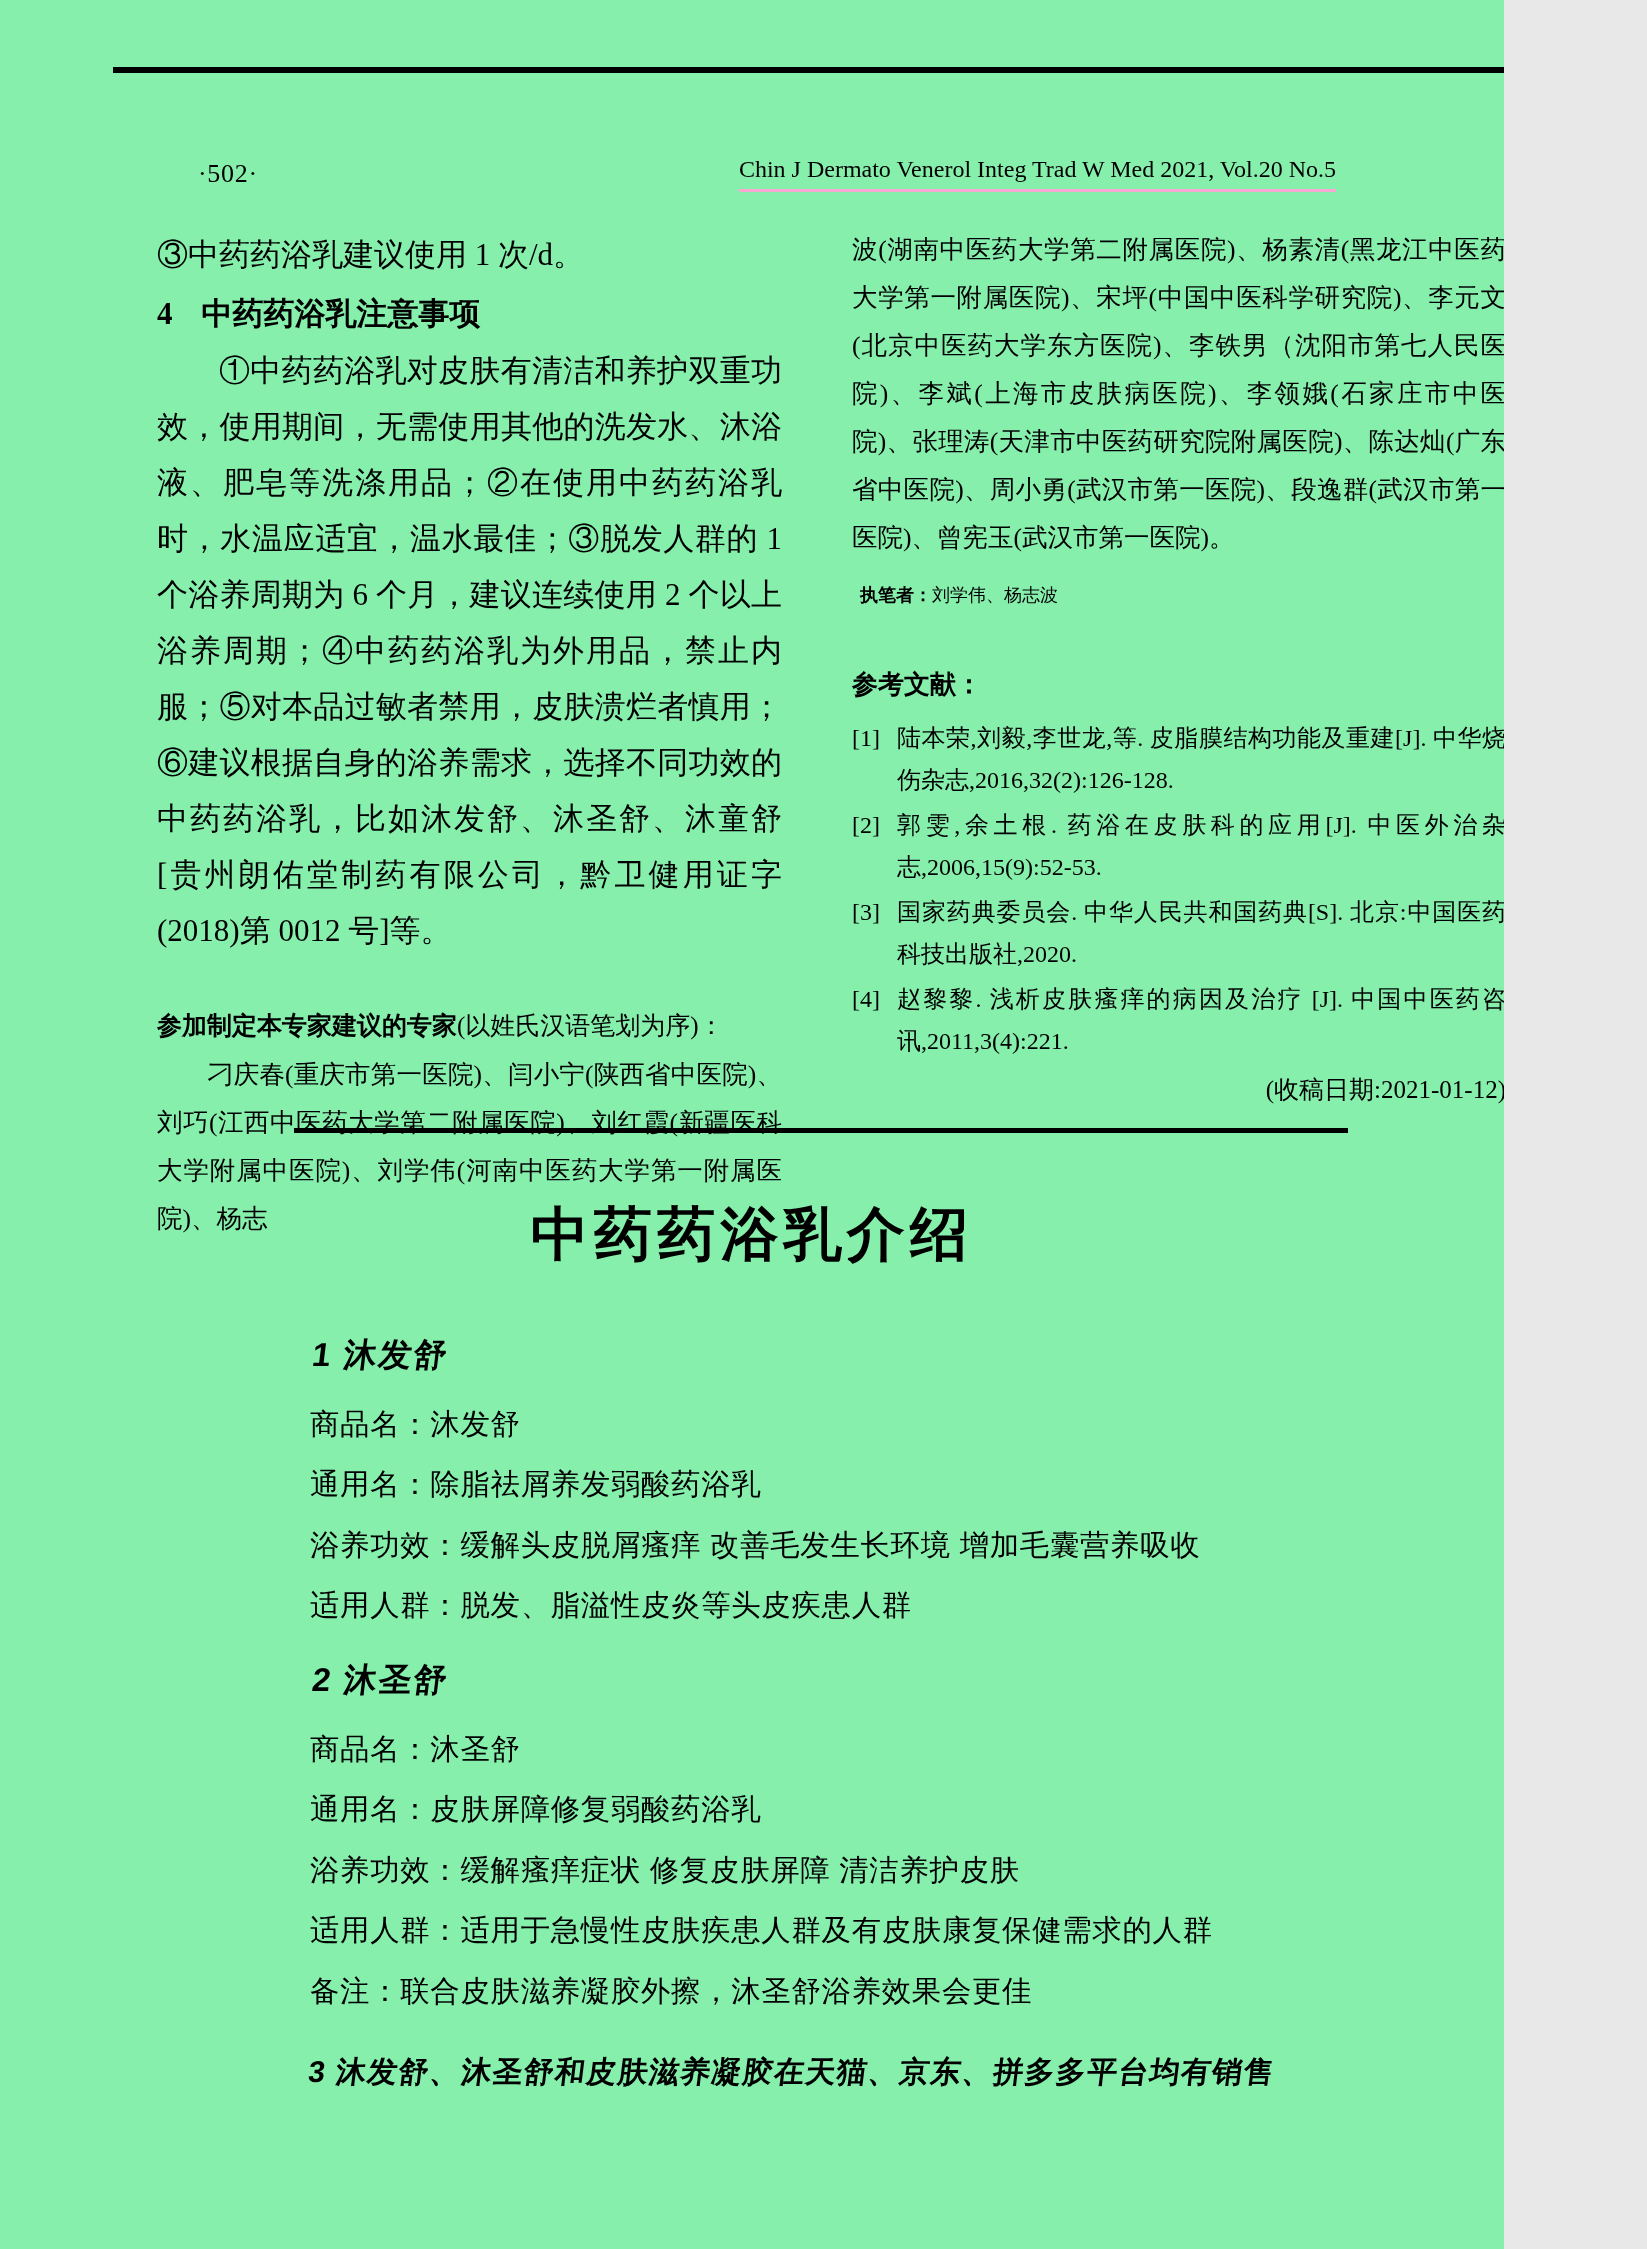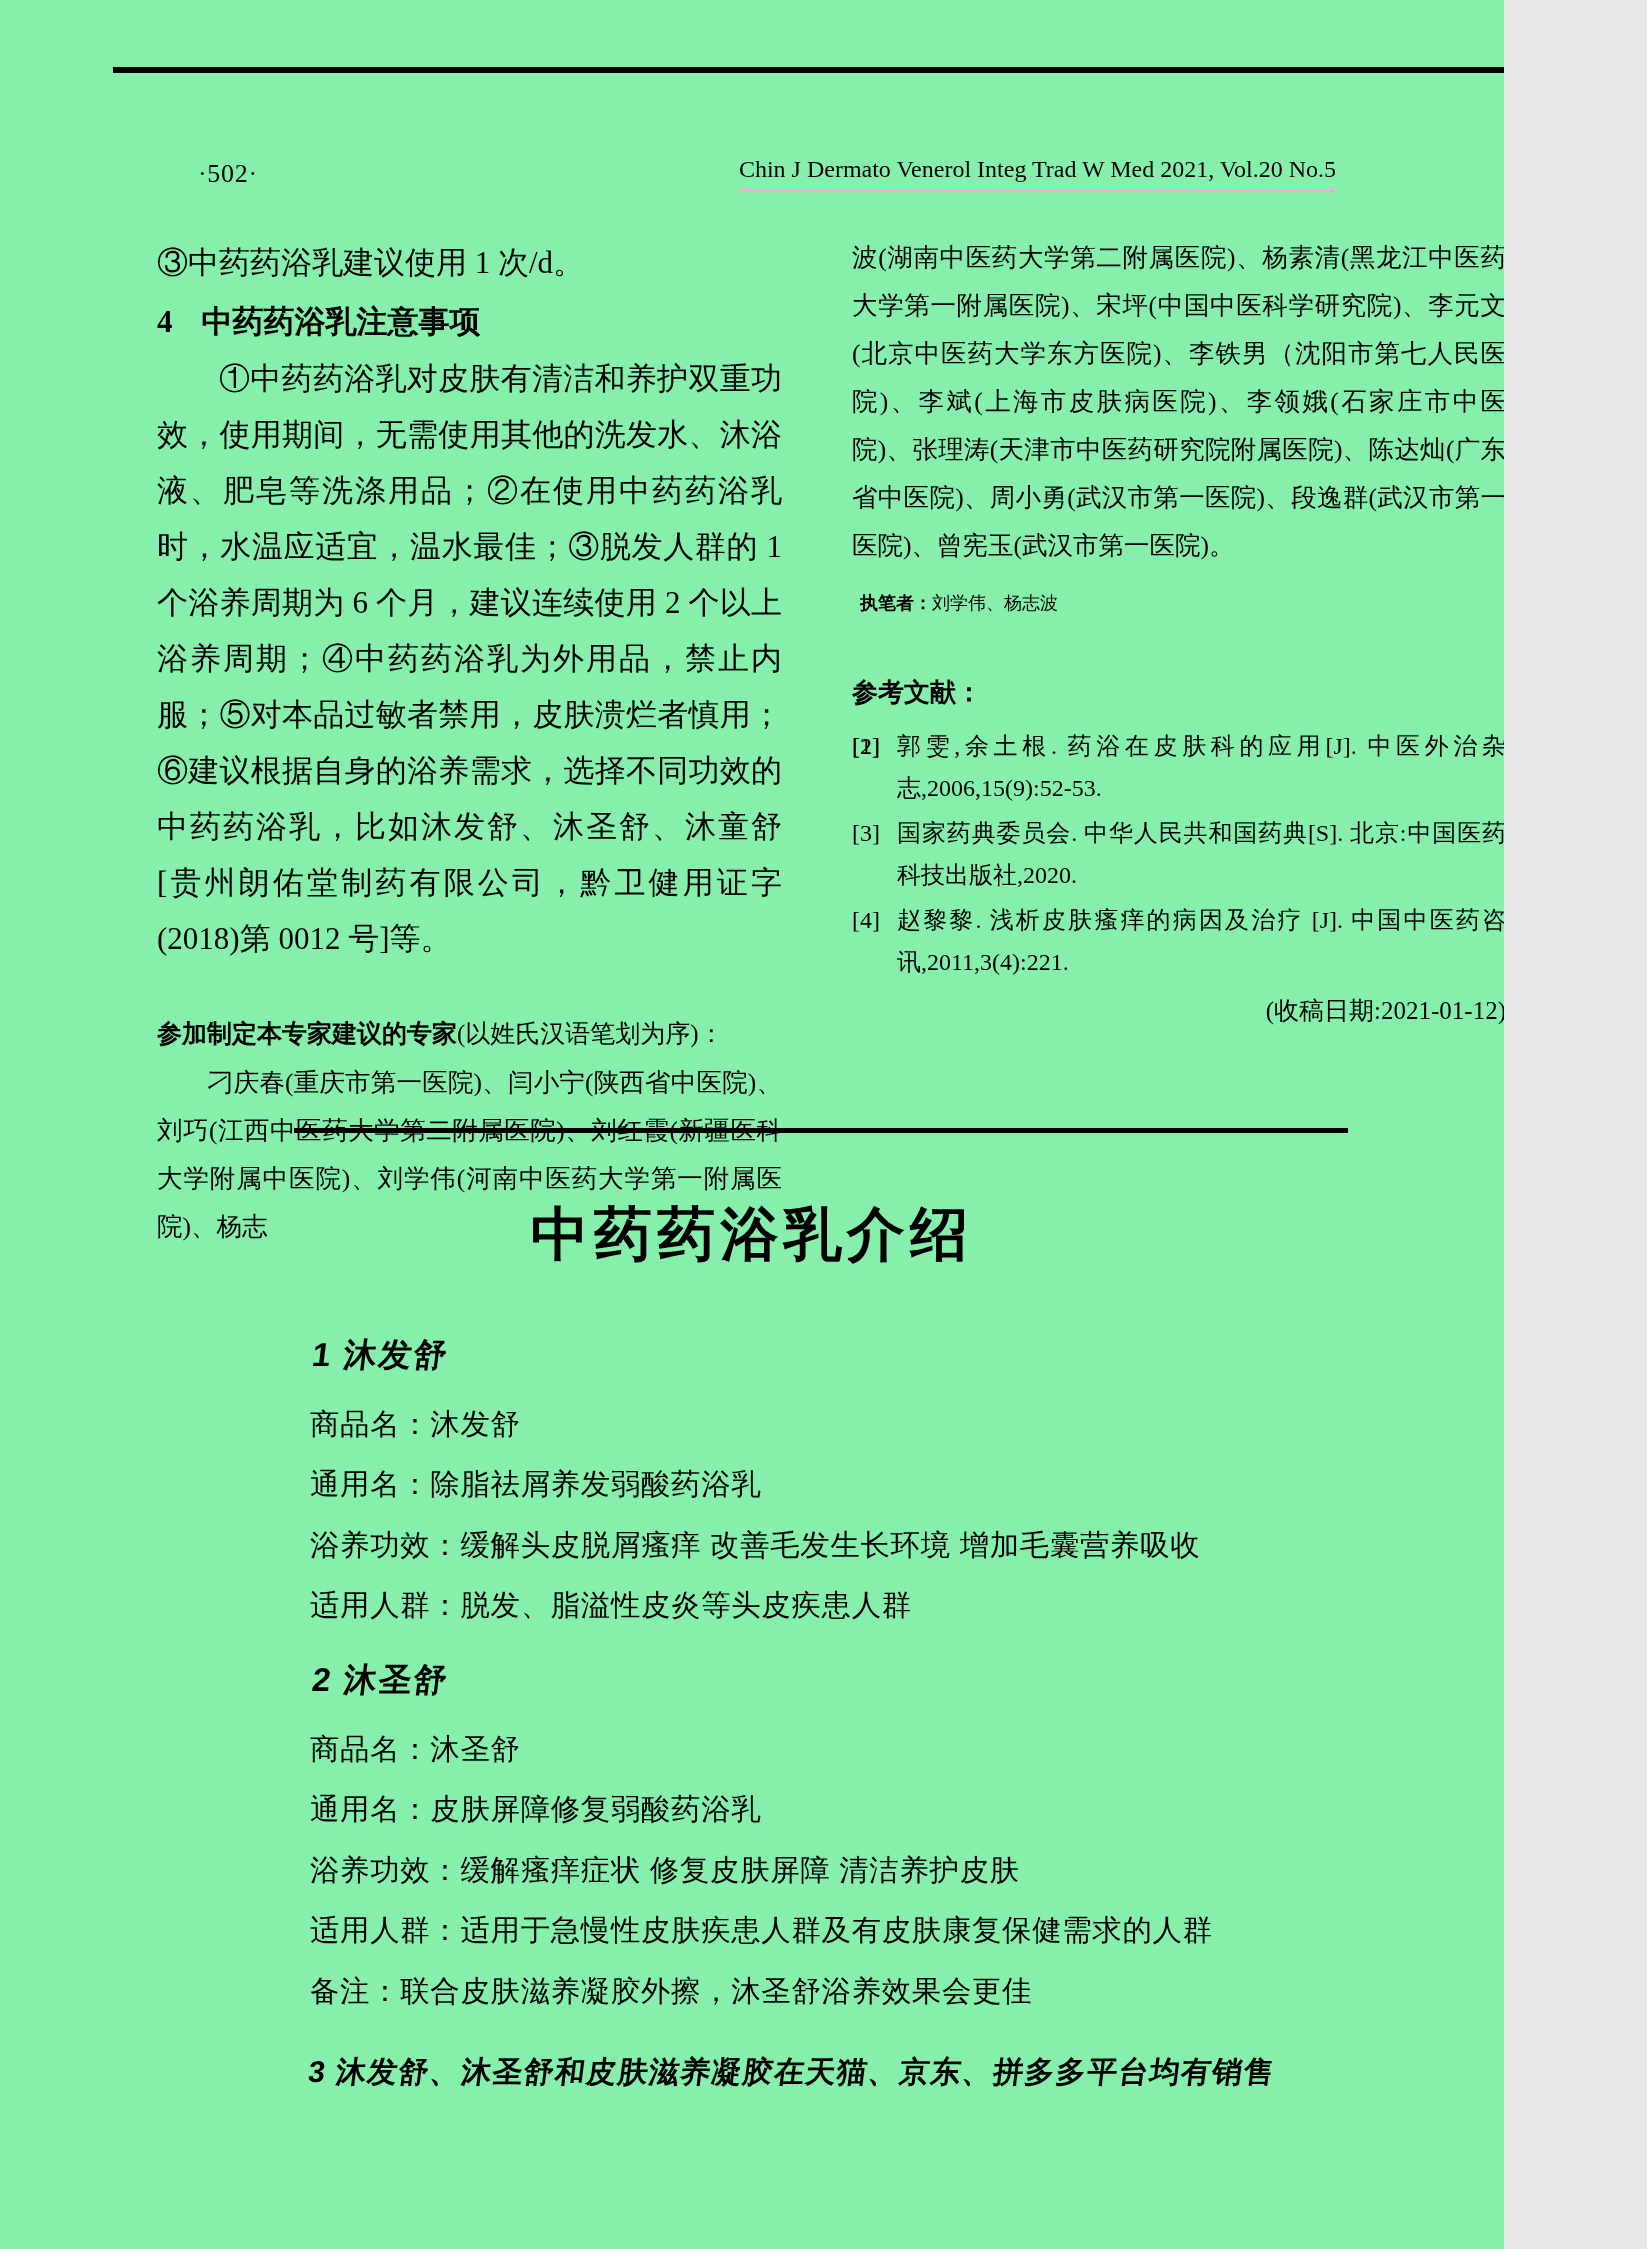--- a/index.html
+++ b/index.html
@@ -12,21 +12,21 @@
     color:#000;
     text-decoration:underline;
   }
   .top-rule { position:absolute; left:113px; top:67px; width:1394px; height:5.9px; background:#000; }
   .page-number { position:absolute; left:198px; top:159px; font-size:26px; letter-spacing:0.7px; }
   .journal-cite {
     position:absolute; right:168px; top:156px;
     font-size:24px; border-bottom:3px solid #f9a8d4; padding-bottom:5.9px;
   }
 
-  .columns { position:absolute; left:157px; top:234px; width:1349px; display:flex;justify-content:space-between; }
+  .columns { position:absolute; left:157px; top:226px; width:1349px; display:flex;justify-content:space-between; }
   .col-left  { width:625px; }
   .col-right { width:654px; margin-left:70px; }
 
   .cont-line { margin:0; font-size:31px; line-height:58px; }
   .sec4-heading { margin:0; font-size:31px; line-height:59px; font-weight:bold; }
   .sec4-heading .h-num { margin-right:29px; }
   .notes { margin:0; font-size:31px; line-height:56px; text-indent:62px; text-align:justify; }
 
   .experts-head { margin:42px 0 0 0; font-size:25px; line-height:50px; }
   .experts-head .bold { font-weight:bold; }
@@ -84,21 +84,21 @@
       <p class="notes">①中药药浴乳对皮肤有清洁和养护双重功效，使用期间，无需使用其他的洗发水、沐浴液、肥皂等洗涤用品；②在使用中药药浴乳时，水温应适宜，温水最佳；③脱发人群的 1 个浴养周期为 6 个月，建议连续使用 2 个以上浴养周期；④中药药浴乳为外用品，禁止内服；⑤对本品过敏者禁用，皮肤溃烂者慎用；⑥建议根据自身的浴养需求，选择不同功效的中药药浴乳，比如沐发舒、沐圣舒、沐童舒[贵州朗佑堂制药有限公司，黔卫健用证字(2018)第 0012 号]等。</p>
       <p class="experts-head"><span class="bold">参加制定本专家建议的专家</span><span>(以姓氏汉语笔划为序)：</span></p>
       <p class="experts">刁庆春(重庆市第一医院)、闫小宁(陕西省中医院)、刘巧(江西中医药大学第二附属医院)、刘红霞(新疆医科大学附属中医院)、刘学伟(河南中医药大学第一附属医院)、杨志</p>
     </div>
 
     <div class="col-right">
       <p class="experts2">波(湖南中医药大学第二附属医院)、杨素清(黑龙江中医药大学第一附属医院)、宋坪(中国中医科学研究院)、李元文(北京中医药大学东方医院)、李铁男（沈阳市第七人民医院)、李斌(上海市皮肤病医院)、李领娥(石家庄市中医院)、张理涛(天津市中医药研究院附属医院)、陈达灿(广东省中医院)、周小勇(武汉市第一医院)、段逸群(武汉市第一医院)、曾宪玉(武汉市第一医院)。</p>
       <p class="authors"><span class="bold">执笔者：</span><span>刘学伟、杨志波</span></p>
       <p class="ref-head">参考文献：</p>
       <ol class="refs">
-        <li><span class="refnum">[1]</span></li>
+        <li><span class="refnum">[1]</span><span>陆本荣,刘毅,李世龙,等. 皮脂膜结构功能及重建[J]. 中华烧伤杂志,2016,32(2):126-128.</span></li>
         <li><span class="refnum">[2]</span><span>郭雯,余土根. 药浴在皮肤科的应用[J]. 中医外治杂志,2006,15(9):52-53.</span></li>
         <li><span class="refnum">[3]</span><span>国家药典委员会. 中华人民共和国药典[S]. 北京:中国医药科技出版社,2020.</span></li>
         <li><span class="refnum">[4]</span><span>赵黎黎. 浅析皮肤瘙痒的病因及治疗 [J]. 中国中医药咨讯,2011,3(4):221.</span></li>
       </ol>
       <p class="received">(收稿日期:2021-01-12)</p>
     </div>
 
   </div>
 
   <div class="intro-rule"></div>

